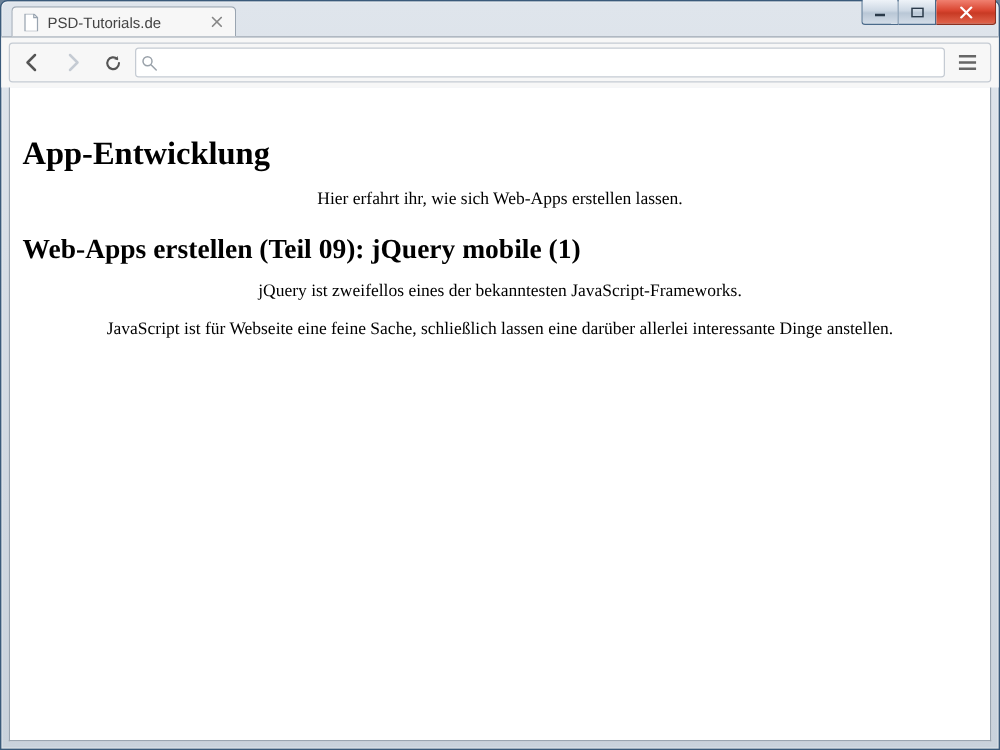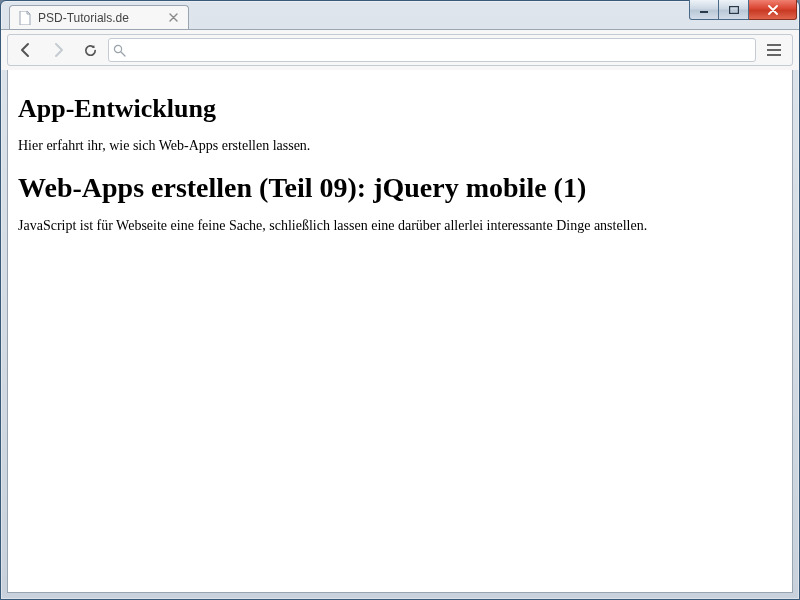--- a/index.html
+++ b/index.html
@@ -148,30 +148,31 @@
     overflow: auto;
   }
   .page {
     padding: 10px 10px;
     font-family: "Times New Roman", Times, serif;
     color: #000;
   }
   .page h1 {
     font-size: 26px;
     font-weight: bold;
-    margin: 14px 0 14px 0;
+    margin: 28px 0 14px 0;
   }
   .page h2 {
-    font-size: 28px;
+    font-size: 22px;
     font-weight: bold;
     margin: 18px 0 14px 0;
   }
   .page p {
     font-size: 14px;
     margin: 14px 0;
+    text-align: center;
   }
 </style>
 </head>
 <body>
 
 <div class="window">
 
   <div class="titlebar">
     <div class="win-controls">
       <div class="win-btn min">
@@ -244,17 +245,18 @@
           </svg>
       </div>
     </div>
   </div>
 
   <div class="content-wrap">
     <div class="page">
       <h1>App-Entwicklung</h1>
       <p>Hier erfahrt ihr, wie sich Web-Apps erstellen lassen.</p>
       <h2>Web-Apps erstellen (Teil 09): jQuery mobile (1)</h2>
+      <p>jQuery ist zweifellos eines der bekanntesten JavaScript-Frameworks.</p>
       <p>JavaScript ist für Webseite eine feine Sache, schließlich lassen eine darüber allerlei interessante Dinge anstellen.</p>
     </div>
   </div>
 
 </div>
 
 </body></html>

